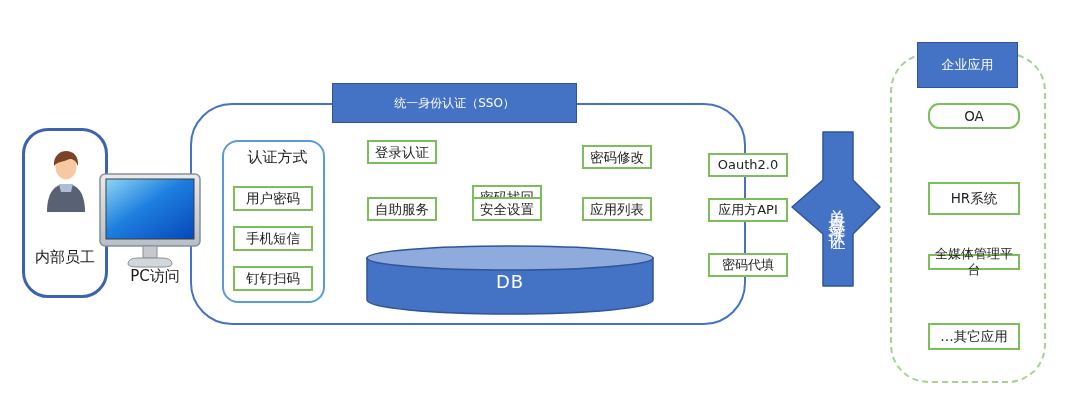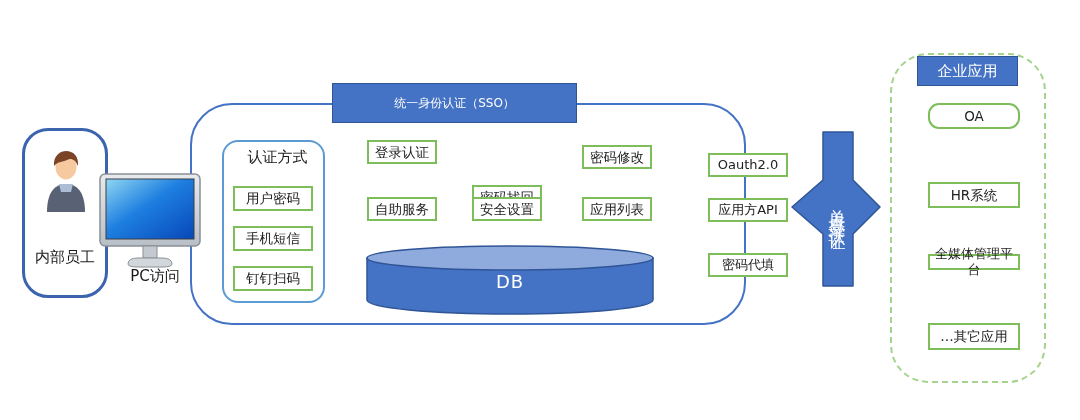--- a/index.html
+++ b/index.html
@@ -8,21 +8,21 @@
   .abs{position:absolute;box-sizing:border-box;}
 
   
   .actor-box{left:22px;top:128px;width:86px;height:170px;border:3px solid #3c64ae;border-radius:26px;background:#fff;}
   .sso-box{left:190px;top:103px;width:556px;height:222px;border:2px solid #4472c4;border-radius:42px;background:#fff;}
   .ent-box{left:890px;top:53px;width:156px;height:330px;border:2px dashed #a5d28d;border-radius:38px;background:#fff;}
 
   
   .plate{background:#4472c4;border:1.5px solid #2f5597;color:#ffffff;display:flex;align-items:center;justify-content:center;}
   .sso-title{left:332px;top:83px;width:245px;height:40px;font-size:12px;}
-  .ent-title{left:917px;top:56px;width:101px;height:30px;font-size:15px;}
+  .ent-title{left:917px;top:42px;width:101px;height:46px;font-size:13px;}
 
   
   .gbox{background:#ffffff;border:2px solid #7dbe5b;display:flex;align-items:center;justify-content:center;
         font-size:13.5px;color:#222;text-align:center;line-height:1.2;}
 
   
   .auth-box{left:222px;top:140px;width:103px;height:163px;border:2px solid #5b9bd5;border-radius:16px;background:#fff;}
   .auth-title{left:222px;top:148px;width:103px;height:20px;font-size:15px;text-align:center;padding-left:8px;}
   .auth-item{width:80px;height:25px;left:233px;}
 
@@ -108,17 +108,17 @@
       <path d="M33,2 L63,2 L63,50 L90,77 L63,104 L63,156 L33,156 L33,104 L2,77 L33,50 Z" fill="#4472c4" stroke="#2f5597" stroke-width="1.5" stroke-linejoin="round"></path>
     </svg>
   </div>
   <div class="abs arrow-text-wrap">
     <span class="arrow-text">单点登录认证</span>
   </div>
 
   <div class="abs ent-box"></div>
   <div class="abs plate ent-title">企业应用</div>
   <div class="abs gbox app" style="top:103px;height:26px;border-radius:11px;">OA</div>
-  <div class="abs gbox app" style="top:182px;height:26px;">HR系统</div>
+  <div class="abs gbox app" style="top:182px;height:33px;">HR系统</div>
   <div class="abs gbox app" style="top:254px;height:16px;font-size:13px;">全媒体管理平台</div>
   <div class="abs gbox app" style="top:323px;height:27px;">…其它应用</div>
 
 </div>
 
 </body></html>

